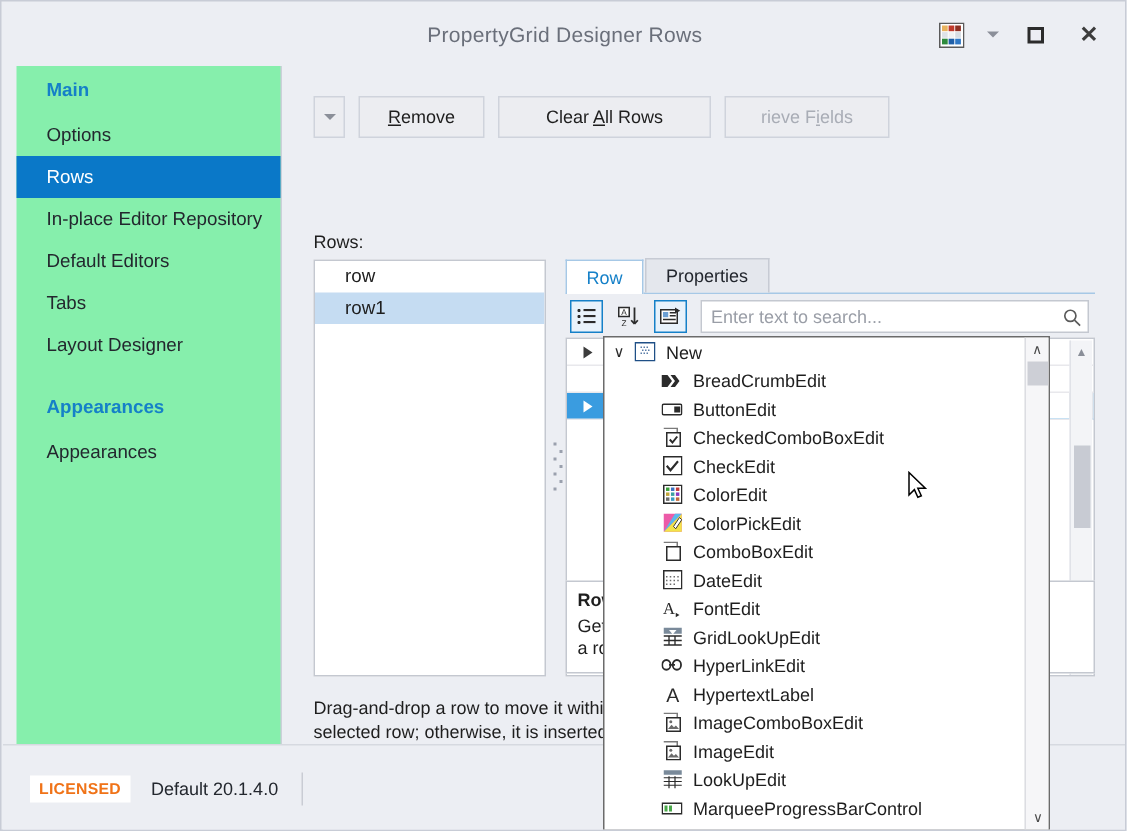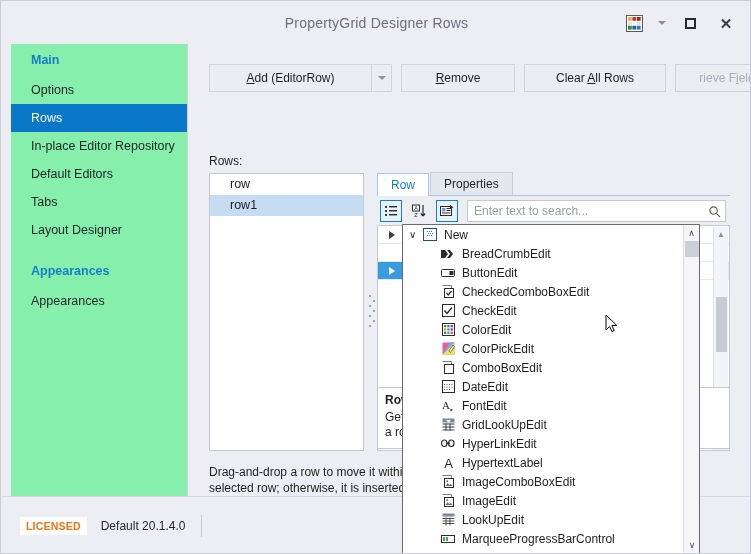--- a/index.html
+++ b/index.html
@@ -94,21 +94,21 @@
     padding: 0 10px;
   }
   .btn.disabled { color: #a9adb6; cursor: default; }
   .btn-add { width: 162px; border-right: none; }
   .btn-add-drop {
     width: 21px; height: 28px;
     background: #ecedf1; border: 1px solid #cfd3dc;
     display: flex; align-items: center; justify-content: center;
     cursor: pointer;
   }
-  .btn-remove { width: 114px; margin-left: 9px; text-align: right; }
+  .btn-remove { width: 84px; margin-left: 9px; text-align: right; }
   .btn-clear  { width: 142px; margin-left: 9px; }
   .btn-retrieve { width: 110px; margin-left: 9px; }
   u { text-decoration: underline; }
 
   .rows-label {
     position: absolute; left: 20px; top: 110px;
     font-size: 12px;
   }
   .rows-list {
     position: absolute; left: 20px; top: 129px;
@@ -358,23 +358,20 @@
       <div class="side-item">Default Editors</div>
       <div class="side-item">Tabs</div>
       <div class="side-item">Layout Designer</div>
       <div class="side-group" style="padding-top:20px">Appearances</div>
       <div class="side-item">Appearances</div>
     </div>
 
     <div class="main">
 
       <div class="toolbar">
-        <div class="btn btn-add">
-          <span><u>A</u><span>dd (EditorRow)</span></span>
-        </div>
         <div class="btn-add-drop">
           <span class="caret-down"></span>
         </div>
         <div class="btn btn-remove">
           <span><u>R</u><span>emove</span></span>
         </div>
         <div class="btn btn-clear">
           <span>Clear <u>A</u><span>ll Rows</span></span>
         </div>
         <div class="btn btn-retrieve disabled">

